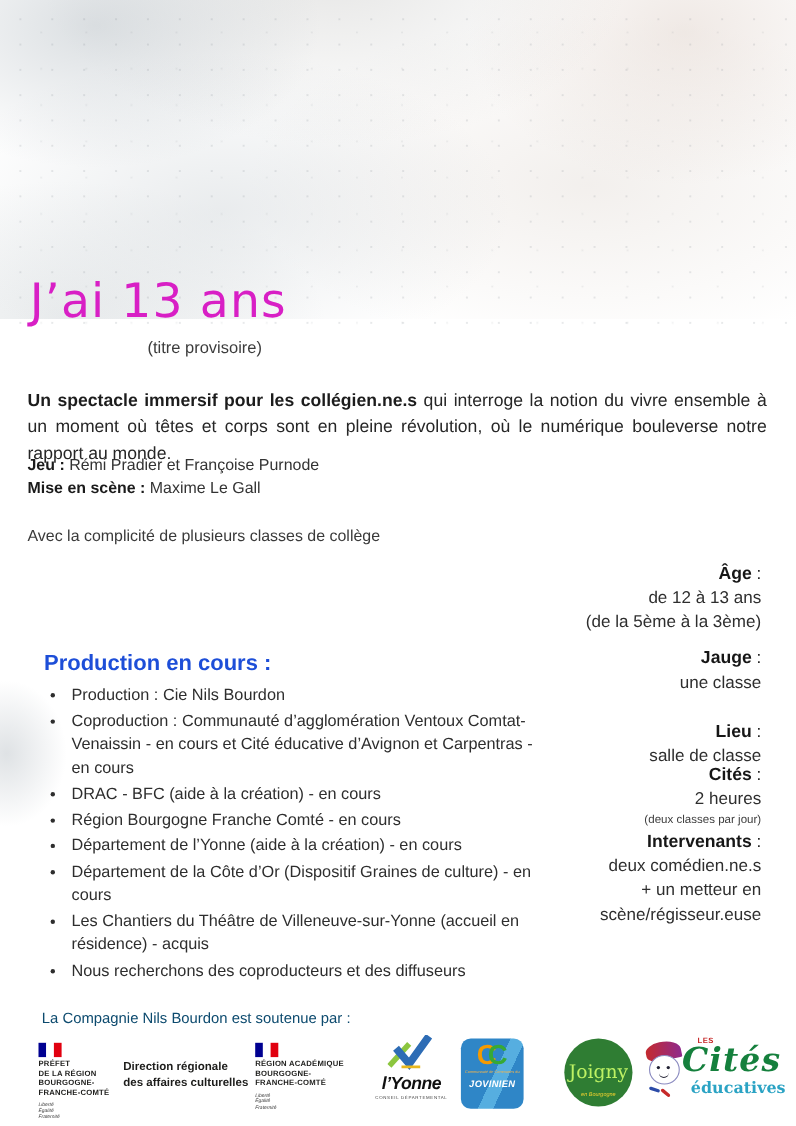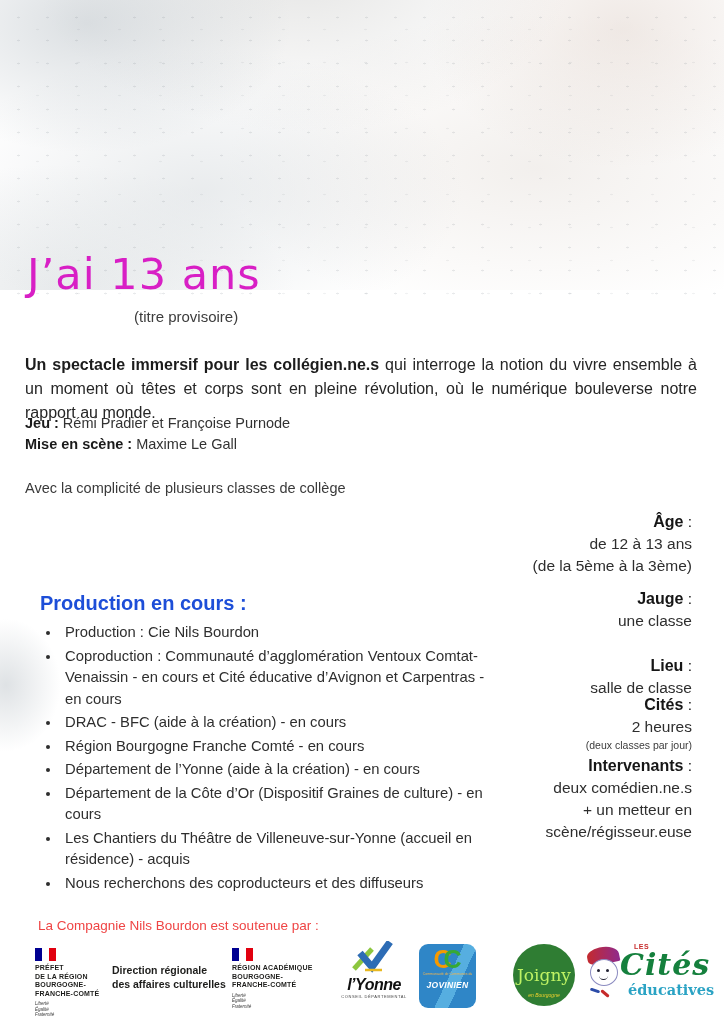--- a/index.html
+++ b/index.html
@@ -60,21 +60,21 @@
   .sec-age { top:511px; } .sec-jauge { top:588px; } .sec-lieu { top:655px; }
   .sec-duree { top:694px; } .sec-interv { top:755px; }
 
   
   .prod-h { position:absolute; left:40px; top:592px; font-size:20px; font-weight:bold; color:#1d4ed8; }
   .prod-list { position:absolute; left:42px; top:622px; width:452px; font-size:14.8px; line-height:21.5px; color:#2e2e2e; }
   .prod-list ul { margin:0; padding-left:19px; }
   .prod-list li { padding-left:4px; margin-bottom:2px; }
 
   
-  .foot-intro { position:absolute; left:38px; top:918px; font-size:13.5px; color:#ef4444; }
+  .foot-intro { position:absolute; left:38px; top:918px; font-size:13.5px; color:#0c4a6e; }
   .logo { position:absolute; }
 
   
   .flag { display:flex; width:21px; height:13px; margin-bottom:3px; }
   .flag span { flex:1; }
   .flag .b { background:#000091; } .flag .w { background:#ffffff; } .flag .r { background:#e1000f; }
   .rep-lines { font-size:7px; font-weight:bold; line-height:8.5px; letter-spacing:.2px; color:#1d1d1b; }
   .motto { margin-top:3px; font-size:4.5px; font-style:italic; line-height:5.5px; color:#3a3a3a; }
   .logo-prefet { left:35px; top:948px; }
   .logo-drac { left:112px; top:963px; font-size:10.5px; font-weight:bold; line-height:14px; color:#1d1d1b; }

